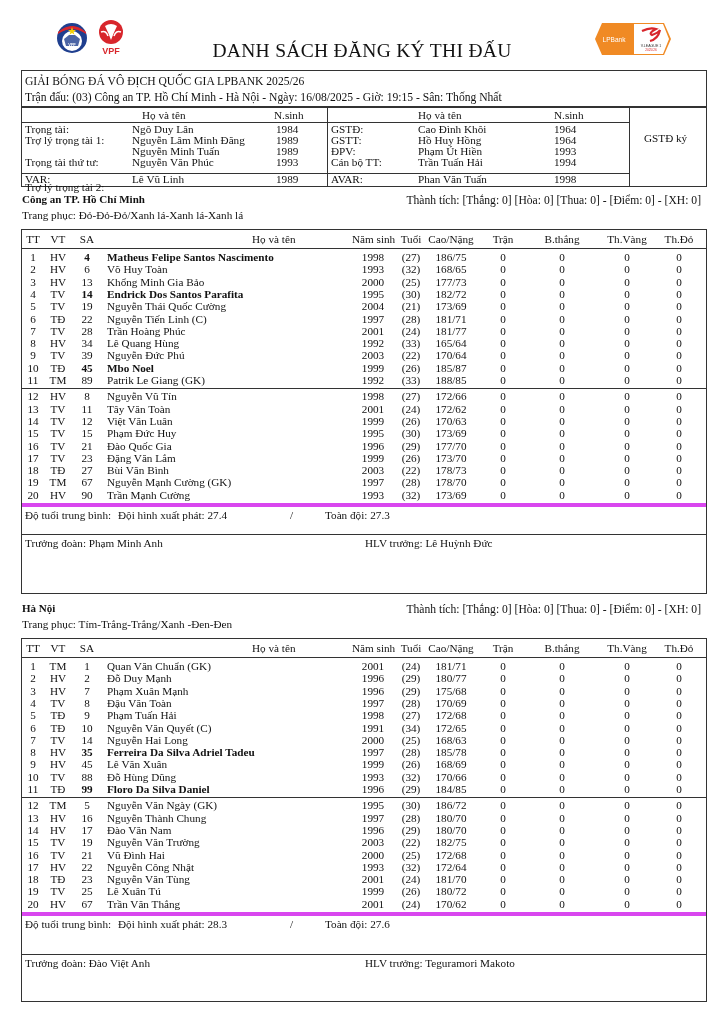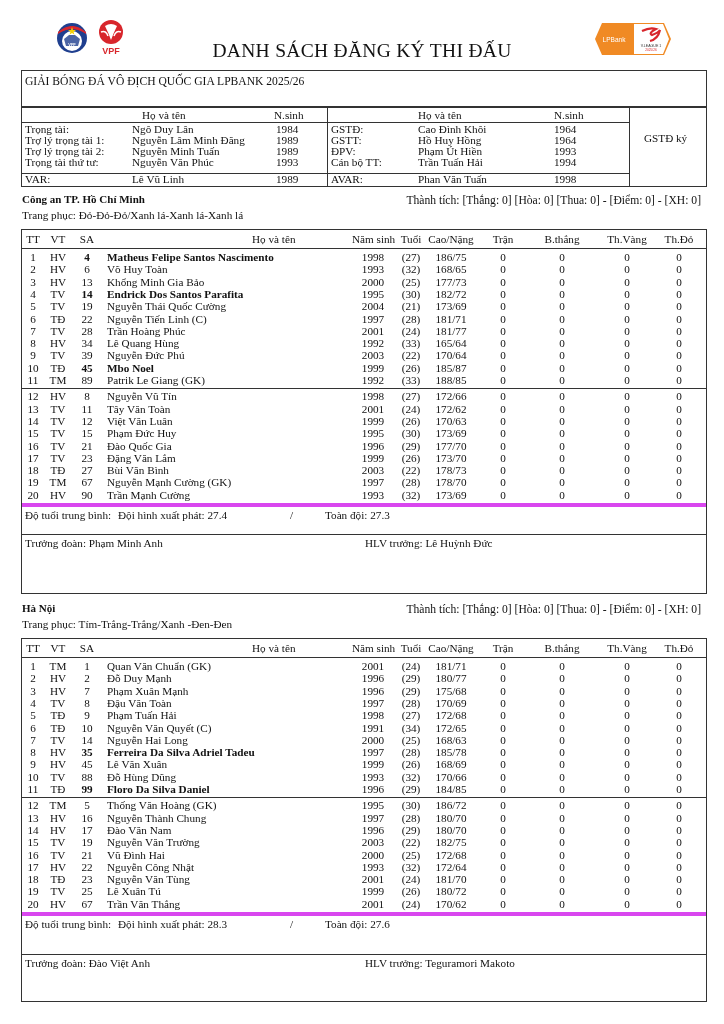--- a/index.html
+++ b/index.html
@@ -76,40 +76,41 @@
     <path d="M40 3 L69 3 L75 18 L69 33 L40 33Z" fill="#ffffff"></path>
     <text x="20" y="21" font-size="6.5" text-anchor="middle" fill="#ffffff" font-family="Liberation Sans, sans-serif">LPBank</text>
     <path d="M48 10 Q56 6 62 8 Q54 12 58 14 Q64 12 66 9 Q64 18 56 20" stroke="#d8262c" stroke-width="2.2" fill="none"></path>
     <text x="57" y="26" font-size="3.6" text-anchor="middle" fill="#333" font-family="Liberation Sans, sans-serif">V.LEAGUE 1</text>
     <text x="57" y="30" font-size="3.2" text-anchor="middle" fill="#d8262c" font-family="Liberation Sans, sans-serif">2025/26</text>
   </svg>
 </div>
 
 <div class="box match-box">
   <div class="l1">GIẢI BÓNG ĐÁ VÔ ĐỊCH QUỐC GIA LPBANK 2025/26</div>
+  <div class="l2">Trận đấu: (03) Công an TP. Hồ Chí Minh - Hà Nội - Ngày: 16/08/2025 - Giờ: 19:15 - Sân: Thống Nhất</div>
 </div>
 
 <div class="box off-box">
   <div class="off-left">
     <div class="off-hdr">
       <span class="t" style="left:120px;top:1px;">Họ và tên</span>
       <span class="t" style="left:252px;top:1px;">N.sinh</span>
     </div>
     <div class="off-row" style="left:0;right:0;top:16px;">
       <span class="t" style="left:3px;">Trọng tài:</span>
       <span class="t" style="left:110px;">Ngô Duy Lân</span>
       <span class="t" style="left:254px;">1984</span>
     </div>
     <div class="off-row" style="left:0;right:0;top:27px;">
       <span class="t" style="left:3px;">Trợ lý trọng tài 1:</span>
       <span class="t" style="left:110px;">Nguyễn Lâm Minh Đăng</span>
       <span class="t" style="left:254px;">1989</span>
     </div>
     <div class="off-row" style="left:0;right:0;top:38px;">
-      <span class="t" style="left:3px;">Trợ lý trọng tài 2:</span>
+      <span class="t" style="left:3px;margin-top:36px;">Trợ lý trọng tài 2:</span>
       <span class="t" style="left:110px;">Nguyễn Minh Tuấn</span>
       <span class="t" style="left:254px;">1989</span>
     </div>
     <div class="off-row" style="left:0;right:0;top:49px;">
       <span class="t" style="left:3px;">Trọng tài thứ tư:</span>
       <span class="t" style="left:110px;">Nguyễn Văn Phúc</span>
       <span class="t" style="left:254px;">1993</span>
     </div>
     <div class="off-sep"></div>
     <div class="off-row" style="left:0;right:0;top:66px;">
@@ -604,21 +605,21 @@
       <span class="cell c-hw">184/85</span>
       <span class="cell c-m">0</span>
       <span class="cell c-g">0</span>
       <span class="cell c-y">0</span>
       <span class="cell c-r">0</span>
     </div>
     <div class="row" style="top:160.3px;">
       <span class="cell c-tt">12</span>
       <span class="cell c-vt">TM</span>
       <span class="cell c-sa">5</span>
-      <span class="cell c-name">Thống Văn Hoàng (GK)</span>
+      <span class="cell c-name">Nguyễn Văn Ngày (GK)</span>
       <span class="cell c-yob">1995</span>
       <span class="cell c-age">(30)</span>
       <span class="cell c-hw">186/72</span>
       <span class="cell c-m">0</span>
       <span class="cell c-g">0</span>
       <span class="cell c-y">0</span>
       <span class="cell c-r">0</span>
     </div>
     <div class="row" style="top:172.60000000000002px;">
       <span class="cell c-tt">13</span>

